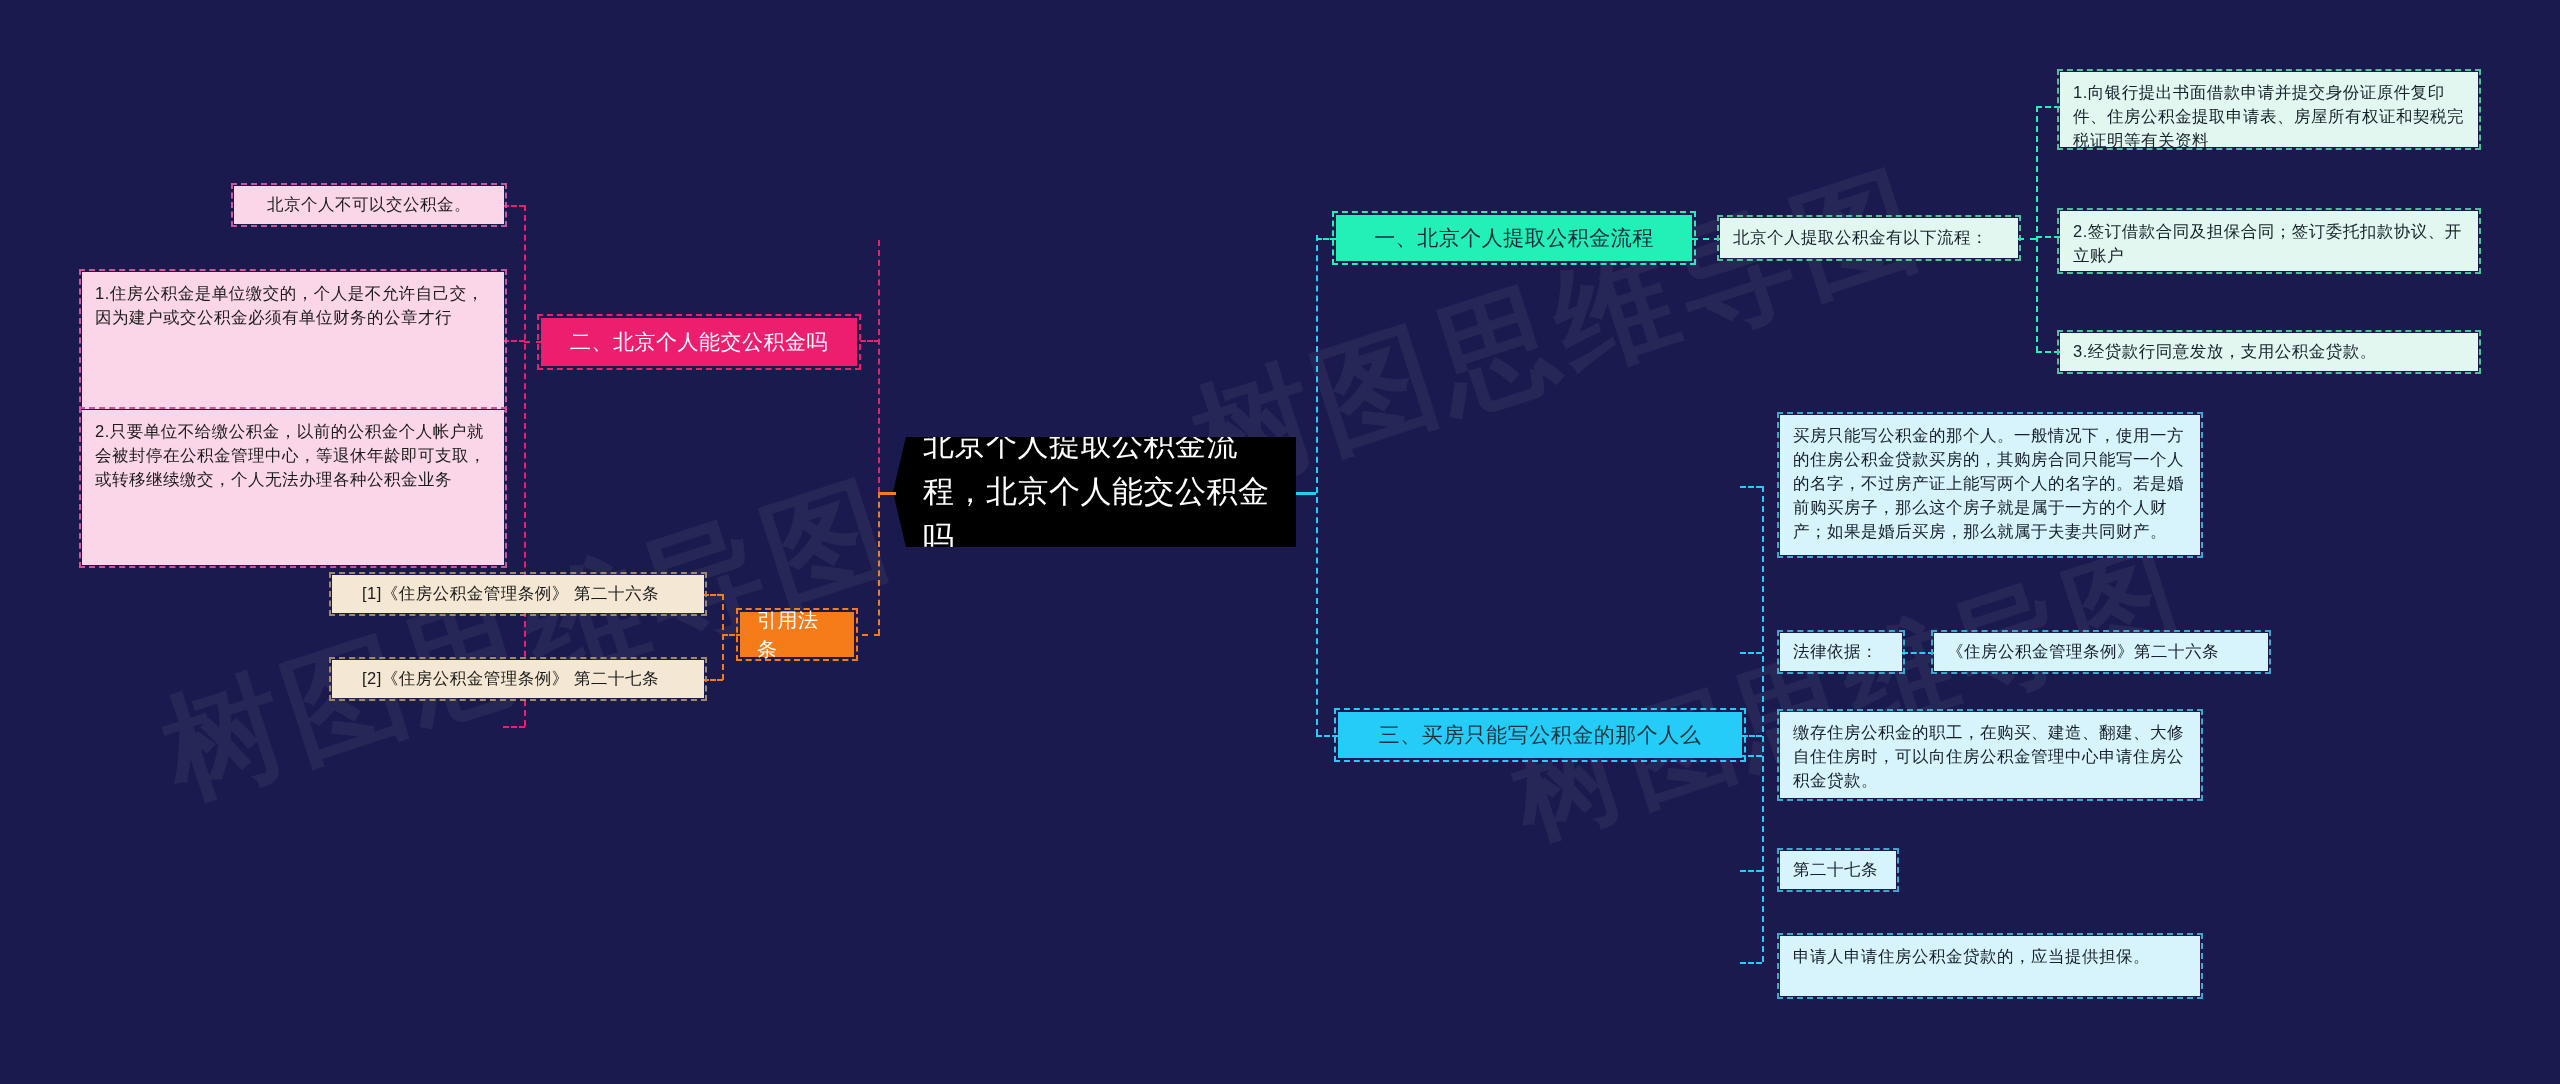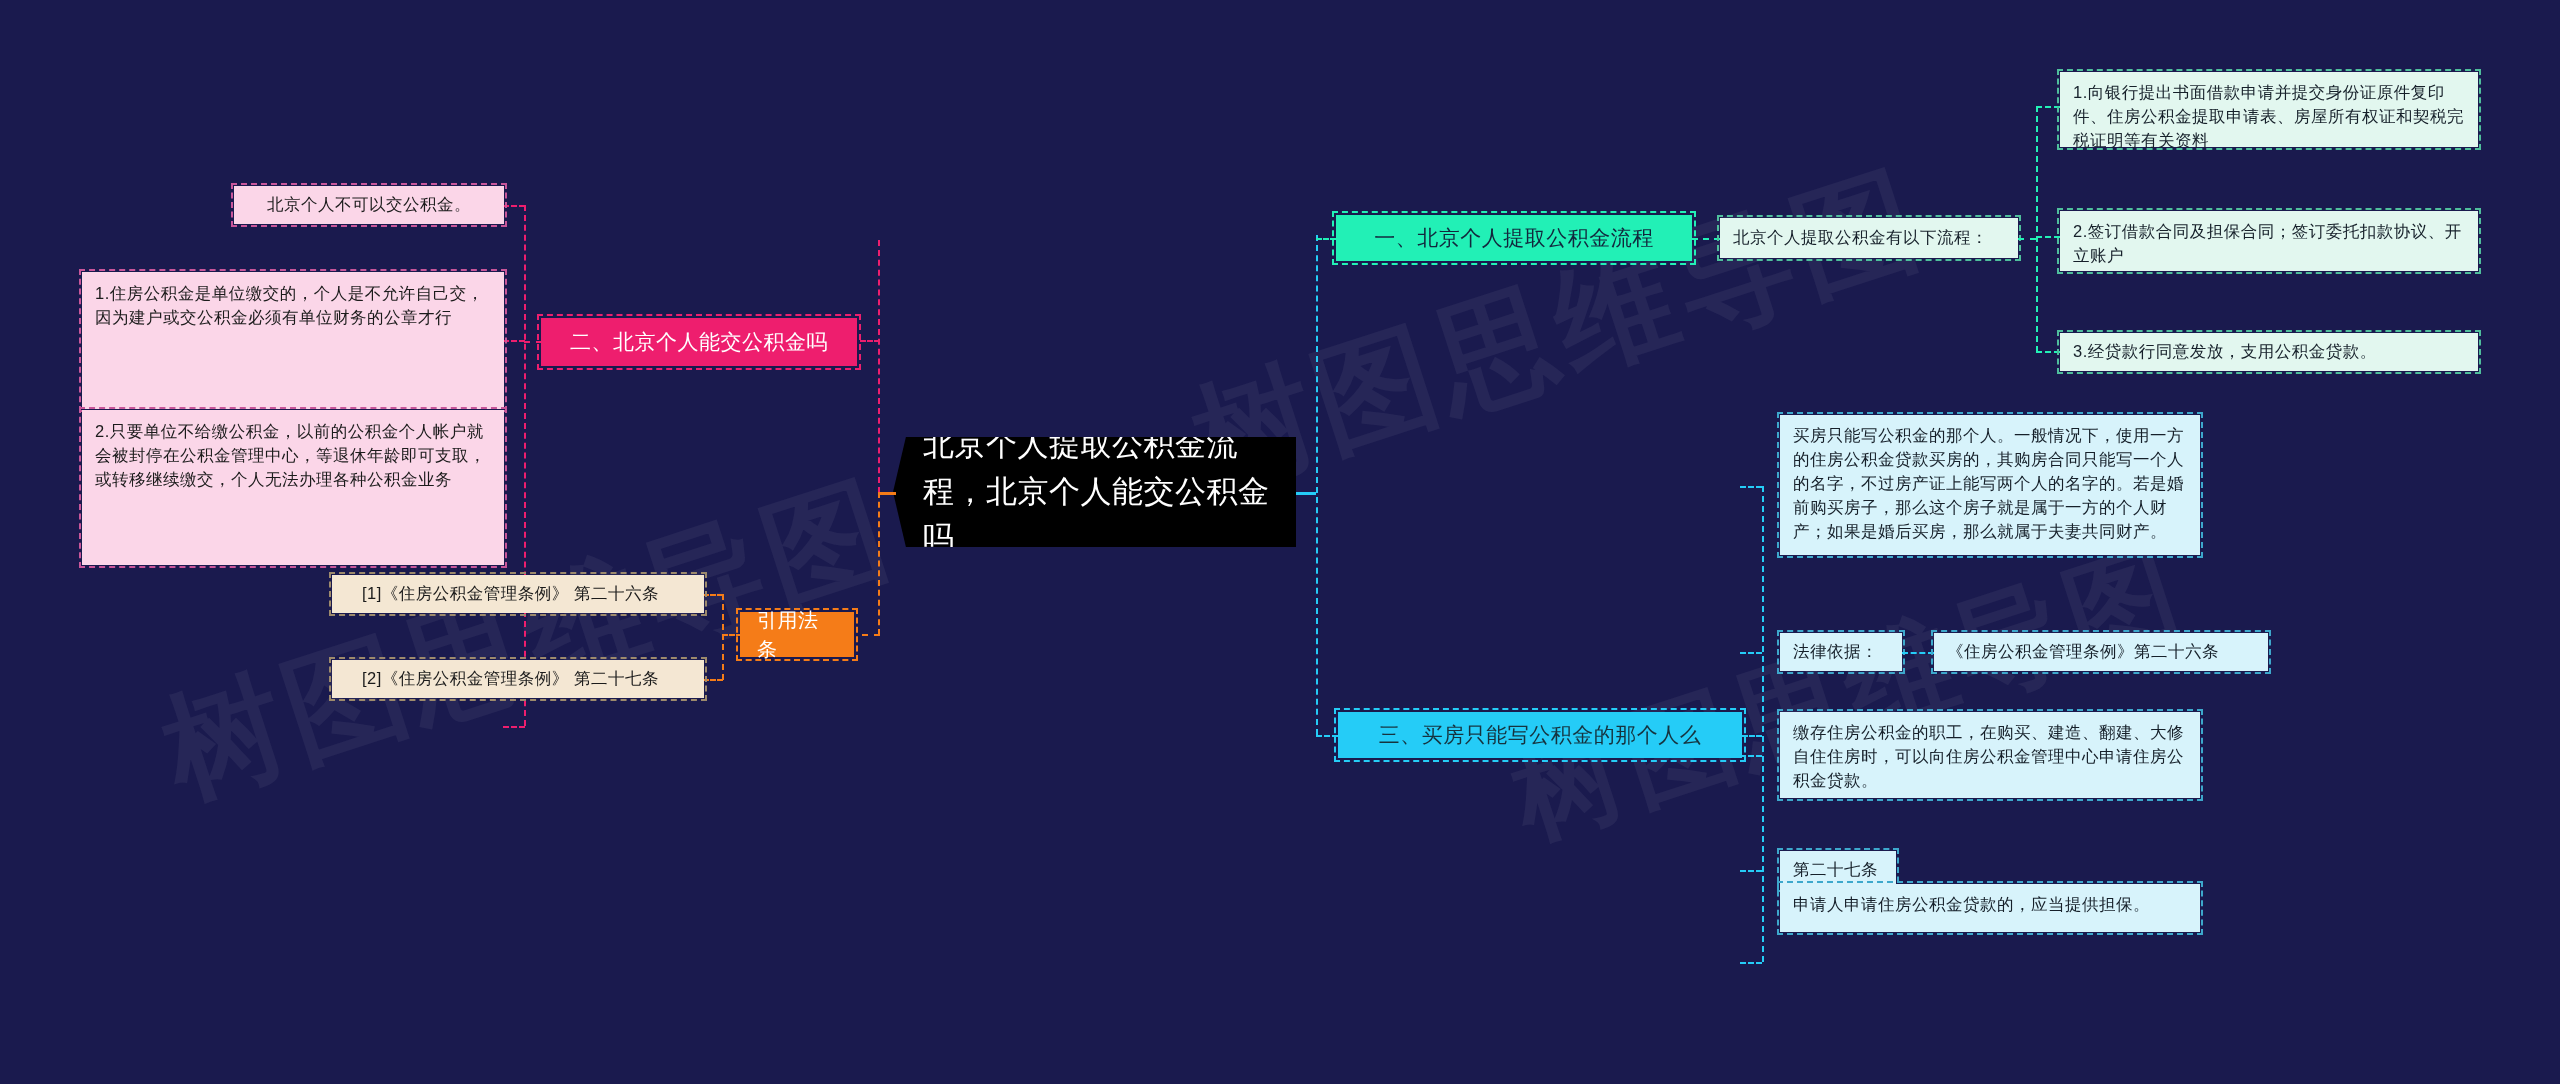--- a/index.html
+++ b/index.html
@@ -245,15 +245,15 @@
   <div class="node leaf-cyan" style="left:1780px; top:633px; width:122px; height:38px;">法律依据：</div>
 
   <div class="conn h-dash c-cyan" style="left:1902px; top:652px; width:32px;"></div>
 
   <div class="node leaf-cyan" style="left:1934px; top:633px; width:334px; height:38px;">《住房公积金管理条例》第二十六条</div>
 
   <div class="node leaf-cyan" style="left:1780px; top:712px; width:420px; height:86px; align-items:flex-start;">缴存住房公积金的职工，在购买、建造、翻建、大修自住住房时，可以向住房公积金管理中心申请住房公积金贷款。</div>
 
   <div class="node leaf-cyan" style="left:1780px; top:851px; width:116px; height:38px;">第二十七条</div>
 
-  <div class="node leaf-cyan" style="left:1780px; top:884px; width:420px; height:48px; align-items:flex-start;">申请人申请住房公积金贷款的，应当提供担保。</div>
+  <div class="node leaf-cyan" style="left:1780px; top:936px; width:420px; height:60px; align-items:flex-start;">申请人申请住房公积金贷款的，应当提供担保。</div>
 
 </div>
 
 </body></html>

